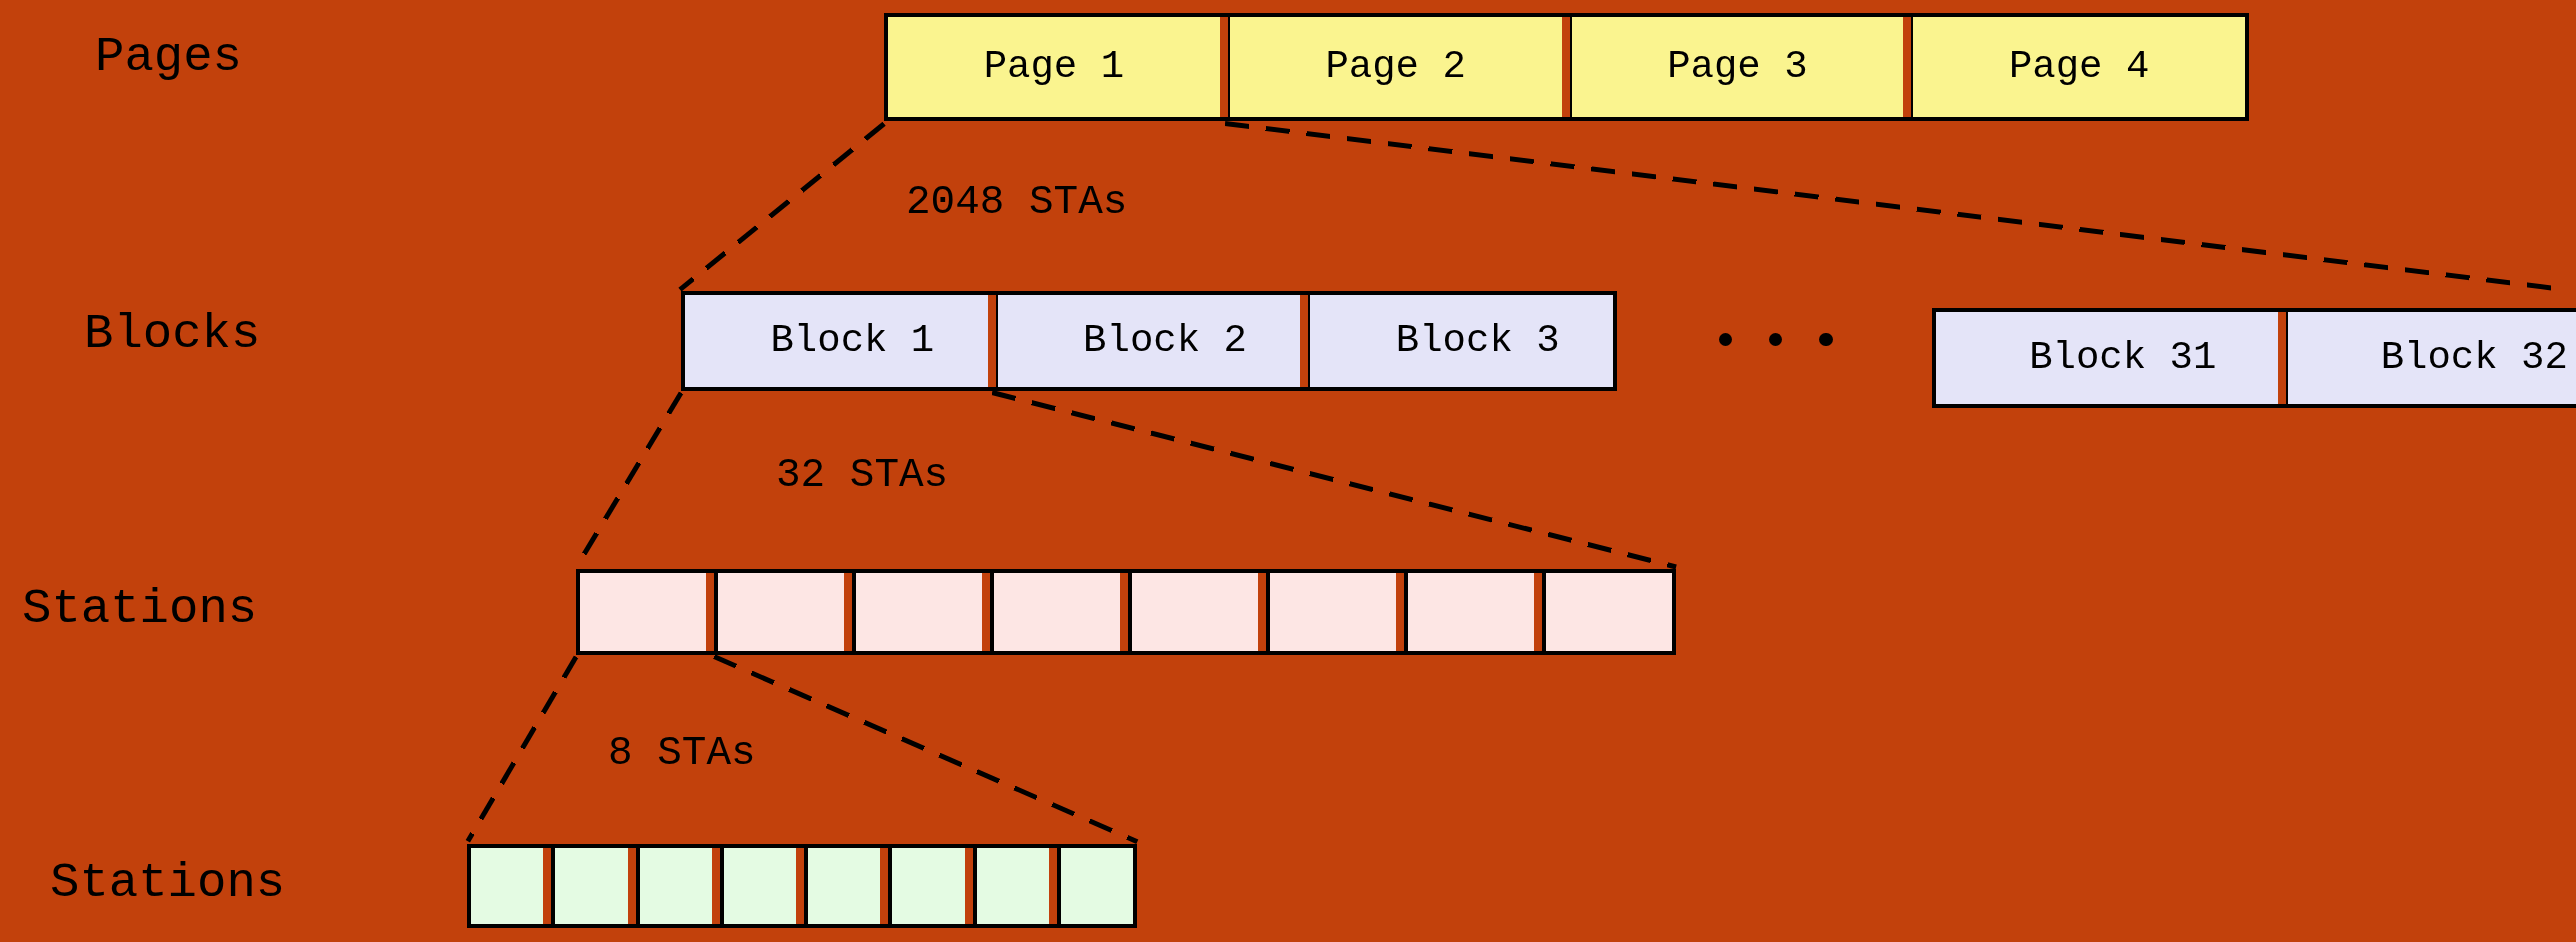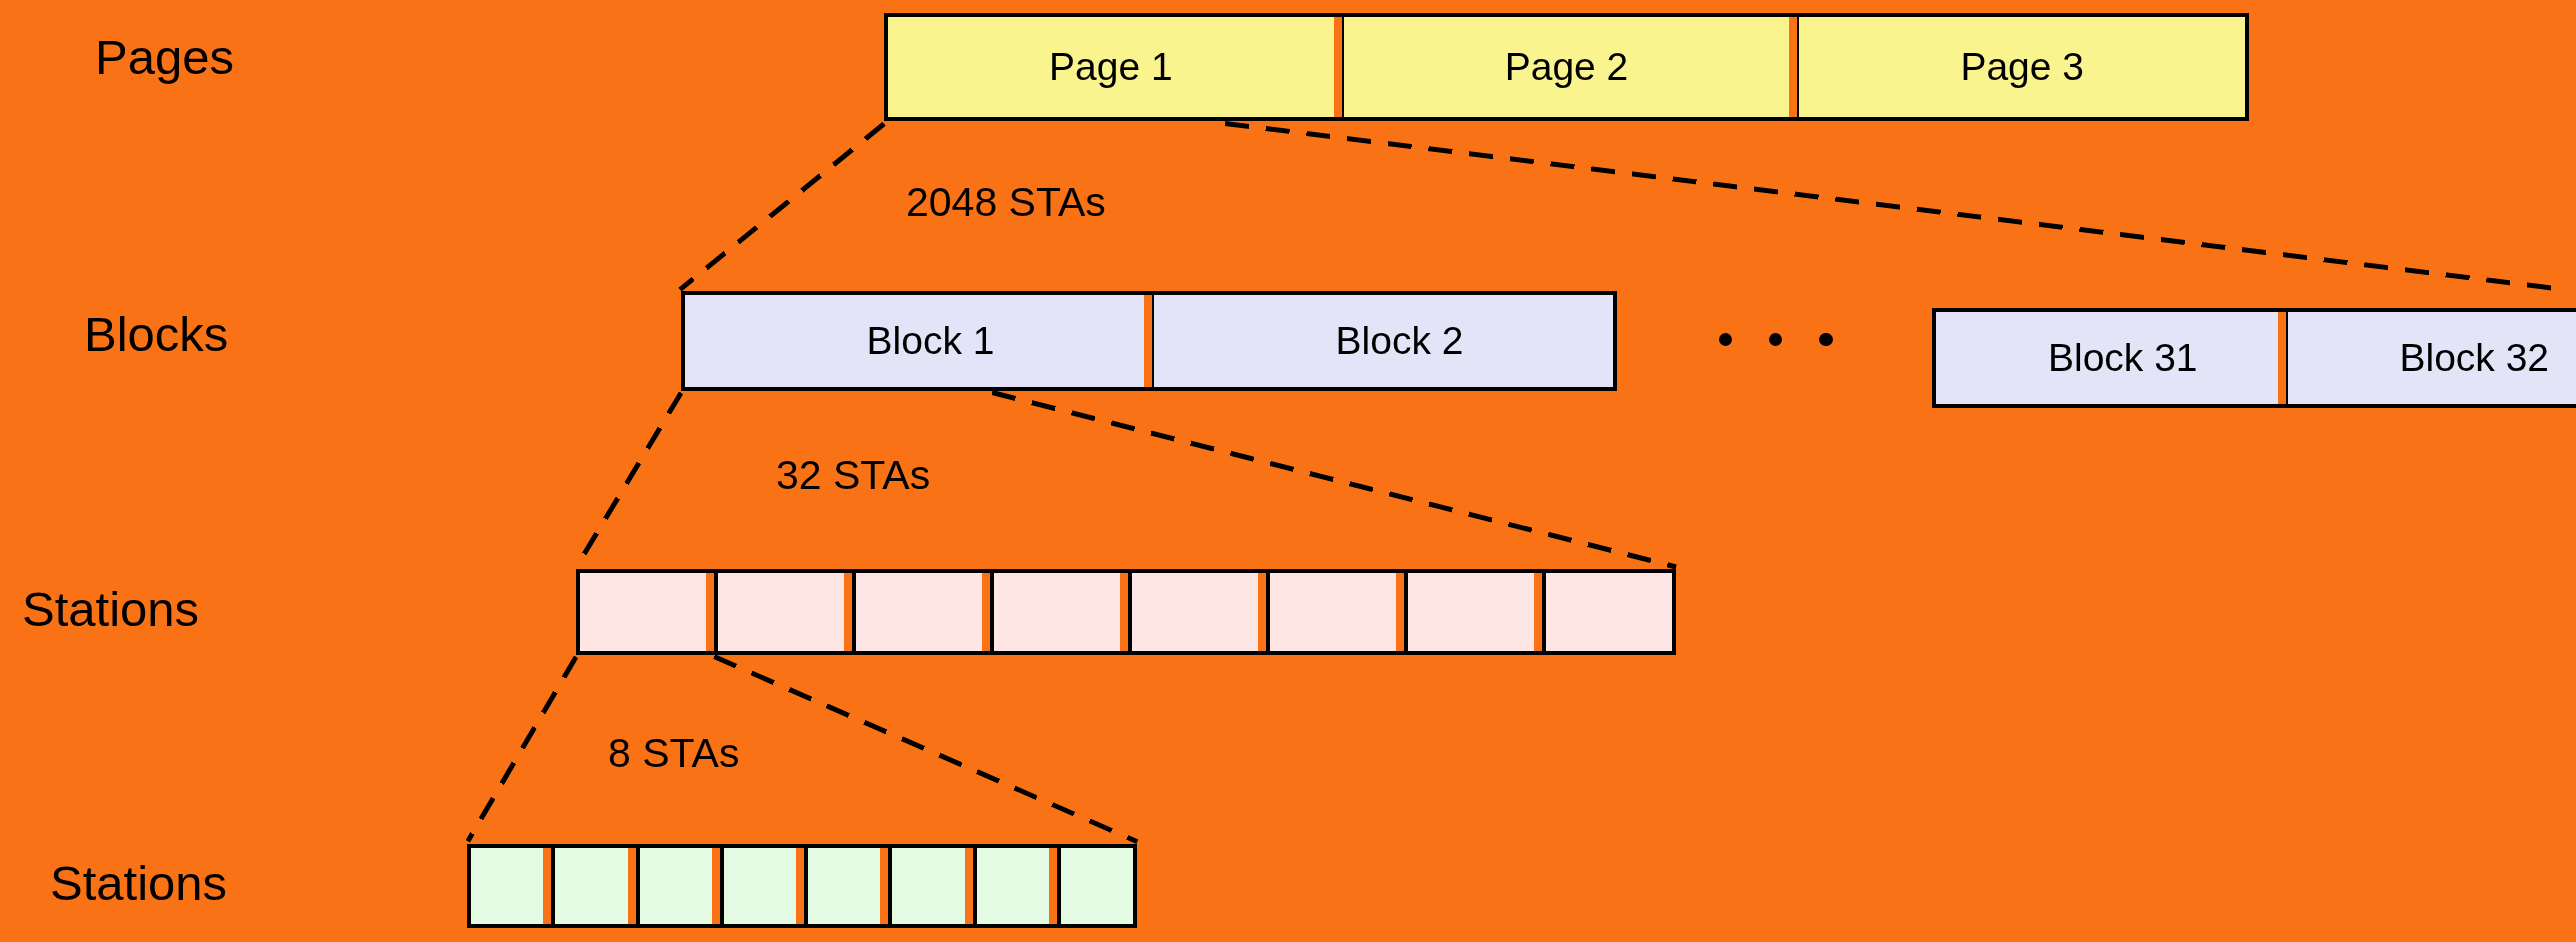--- a/index.html
+++ b/index.html
@@ -1,20 +1,20 @@
 <!DOCTYPE html>
 <html style="--page-fill: #FAF48F; --block-fill: #E4E4F8; --subblock-fill: #FDE6E4; --station-fill: #E4FBE3; --line: #000000;font-size:14px"><head>
 <meta charset="utf-8">
 <style>
   html,body { margin:0; padding:0; background:#ffffff; }
   .canvas {
     position:relative;
     width:2576px; height:942px;
-    background:#f97316;
-    font-family:Liberation Sans, sans-serif;
+    background:#c2410c;
+    font-family:Liberation Mono, monospace;
     color:#000;
     overflow:hidden;
   }
   .row-label {
     position:absolute;
     font-size:49px;
     line-height:1;
     white-space:nowrap;
   }
   .annot {
@@ -68,25 +68,27 @@
 
   <div class="row-label" style="left:95px; top:33px">Pages</div>
   <div class="row-label" style="left:84px;  top:310px">Blocks</div>
   <div class="row-label" style="left:22px;  top:585px">Stations</div>
   <div class="row-label" style="left:50px;  top:859px">Stations</div>
 
   <div class="box-row pages" style="left:884px; top:13.2px; width:1365px; height:108px">
     <div class="cell">Page 1</div>
     <div class="cell">Page 2</div>
     <div class="cell">Page 3</div>
+    <div class="cell">Page 4</div>
   </div>
 
   <div class="box-row blocks" style="left:681px; top:291px; width:936px; height:100px">
     <div class="cell">Block 1</div>
     <div class="cell">Block 2</div>
+    <div class="cell">Block 3</div>
   </div>
 
   <div class="dots" style="left:1719px; top:333px">
       <div class="dot"></div>
       <div class="dot"></div>
       <div class="dot"></div>
     </div>
 
   <div class="box-row blocks" style="left:1932px; top:308px; width:701px; height:100px">
     <div class="cell">Block 31</div>

